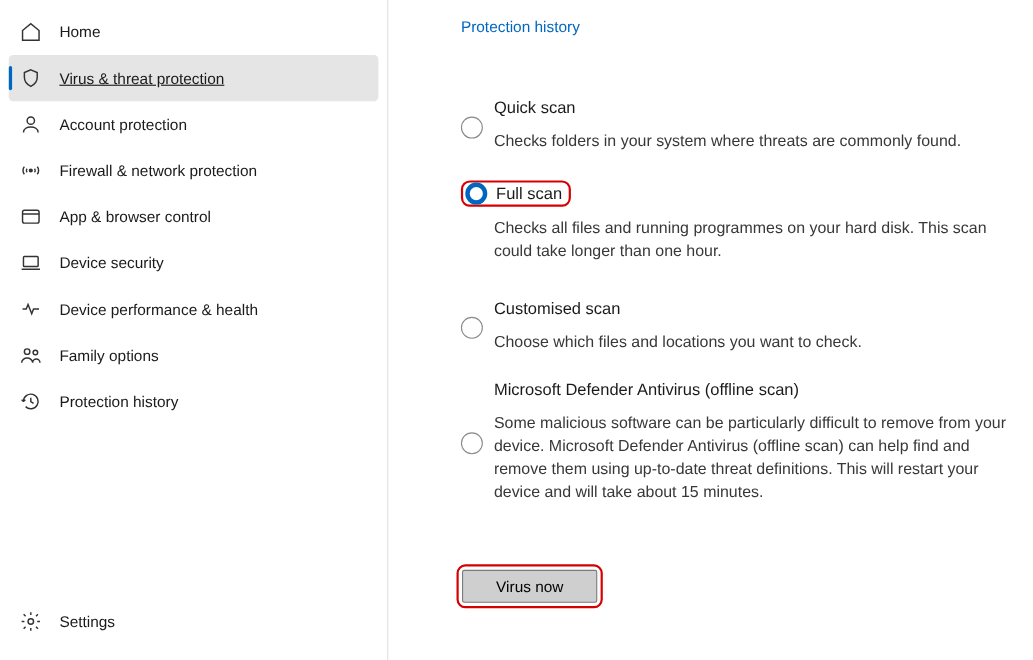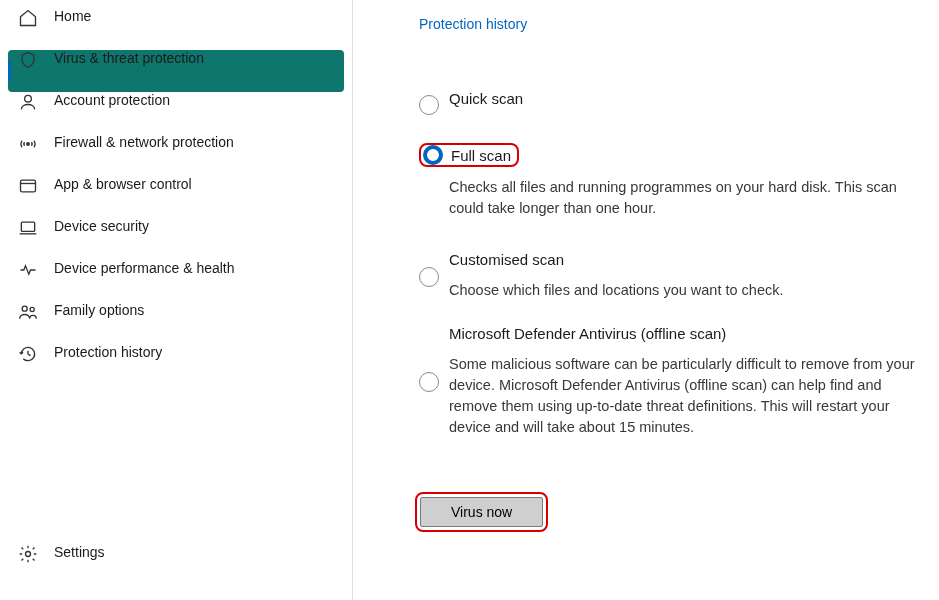--- a/index.html
+++ b/index.html
@@ -16,29 +16,31 @@
     .sidebar {
       width: 353px;
       border-right: 1px solid #e0e0e0;
       padding: 8px 0;
       display: flex;
       flex-direction: column;
     }
     .sidebar-list { flex: 1; padding: 0 8px; }
     .sidebar-item {
       display: flex;
+      align-items: center;
       height: 42px;
       padding: 0 10px;
       border-radius: 4px;
       cursor: pointer;
       gap: 16px;
     }
     .sidebar-item.active {
-      background: #0f766e;
+      background: #e5e5e5;
       position: relative;
+      text-decoration: underline;
     }
     .sidebar-item.active::before {
       content: "";
       position: absolute;
       left: 0;
       top: 10px;
       bottom: 10px;
       width: 3px;
       background: #0067c0;
       border-radius: 2px;
@@ -236,20 +238,21 @@
 </nav>
 
 <main class="main">
   <a class="header-link">Protection history</a>
 
   
   <div class="option">
     <span class="radio"></span>
     <div class="opt-body">
       <div class="opt-title">Quick scan</div>
+      <div class="opt-desc">Checks folders in your system where threats are commonly found.</div>
     </div>
   </div>
 
   
   <div class="option" style="margin-bottom:10px;">
     <span class="hl-red">
       <span class="radio selected"></span>
       <span class="opt-title">Full scan</span>
     </span>
   </div>

